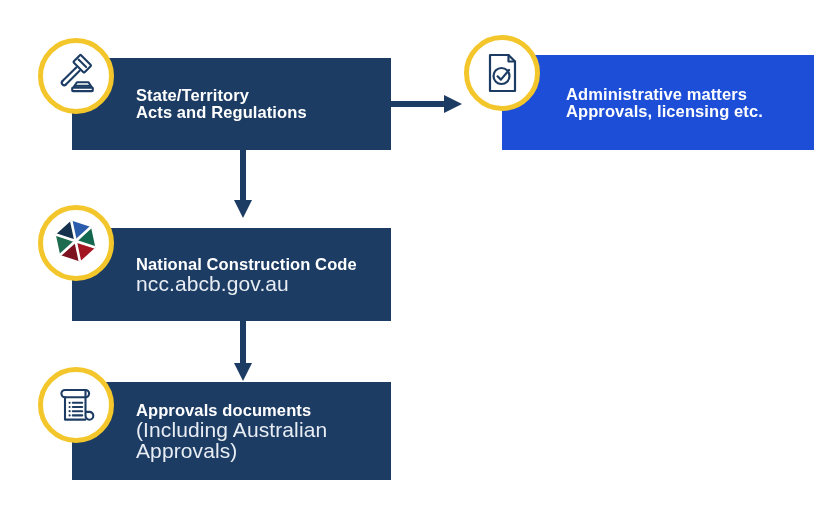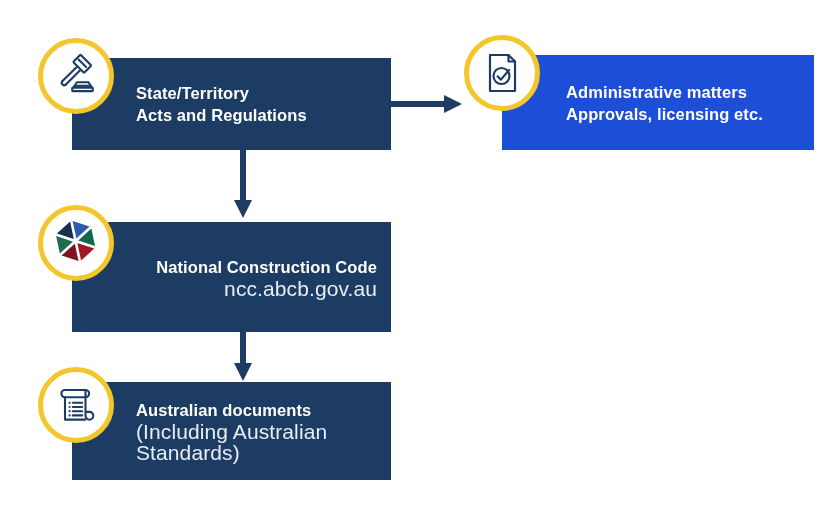--- a/index.html
+++ b/index.html
@@ -30,21 +30,21 @@
   .box.blue { background: #1d4ed8; }
 
   .box-text {
     padding-left: 64px;
     padding-right: 14px;
     color: #ffffff;
   }
   .title {
     font-weight: bold;
     font-size: 16.5px;
-    line-height: 22px;
+    line-height: 17px;
     color: #ffffff;
     letter-spacing: 0.1px;
     white-space: pre-line;
   }
   .subtitle {
     font-weight: normal;
     font-size: 21px;
     line-height: 21px;
     color: #e8edf3;
     letter-spacing: 0.1px;
@@ -128,21 +128,21 @@
     </span>
   </div>
 
   <div class="connector" style="left:232px; top:150px;">
     <svg width="22" height="72" viewBox="0 0 22 72">
       <line x1="11" y1="0" x2="11" y2="54" stroke="#1c3c64" stroke-width="6"></line>
       <path d="M2 50 L20 50 L11 68 Z" fill="#1c3c64"></path>
     </svg>
   </div>
 
-  <div class="box navy" style="left:72px; top:222px; width:319px; height:110px;text-align:right;">
+  <div class="box navy" style="left:72px; top:228px; width:319px; height:93px;">
     <div class="box-text">
       <div class="title">National Construction Code</div>
       <div class="subtitle">ncc.abcb.gov.au</div>
     </div>
   </div>
   <div class="medallion" style="left:38px; top:205px;">
     <span>
       <svg width="52" height="52" viewBox="0 0 52 52">
         <g transform="rotate(-12 26 26)">
 
@@ -163,23 +163,23 @@
 
   <div class="connector" style="left:232px; top:315px;">
     <svg width="22" height="70" viewBox="0 0 22 70">
       <line x1="11" y1="0" x2="11" y2="52" stroke="#1c3c64" stroke-width="6"></line>
       <path d="M2 48 L20 48 L11 66 Z" fill="#1c3c64"></path>
     </svg>
   </div>
 
   <div class="box navy" style="left:72px; top:382px; width:319px; height:98px;">
     <div class="box-text">
-      <div class="title">Australian documents</div>
+      <div class="title">Approvals documents</div>
       <div class="subtitle">(Including Australian
-Standards)</div>
+Approvals)</div>
     </div>
   </div>
   <div class="medallion" style="left:38px; top:367px;">
     <span>
       <svg width="48" height="48" viewBox="0 0 48 48" fill="none" stroke="#1c3c64" stroke-width="2.1" stroke-linecap="round" stroke-linejoin="round">
 
         <path d="M13 9 h20.5 a3.6 3.6 0 0 1 0 7.2 H13 a3.6 3.6 0 0 1 0 -7.2 Z"></path>
 
         <path d="M13 16.2 V38.6 h20.4"></path>
         <path d="M33.5 9 V34.8 a3.9 3.9 0 0 0 3.9 3.9 a3.9 3.9 0 0 0 0 -7.8 H33.5"></path>

